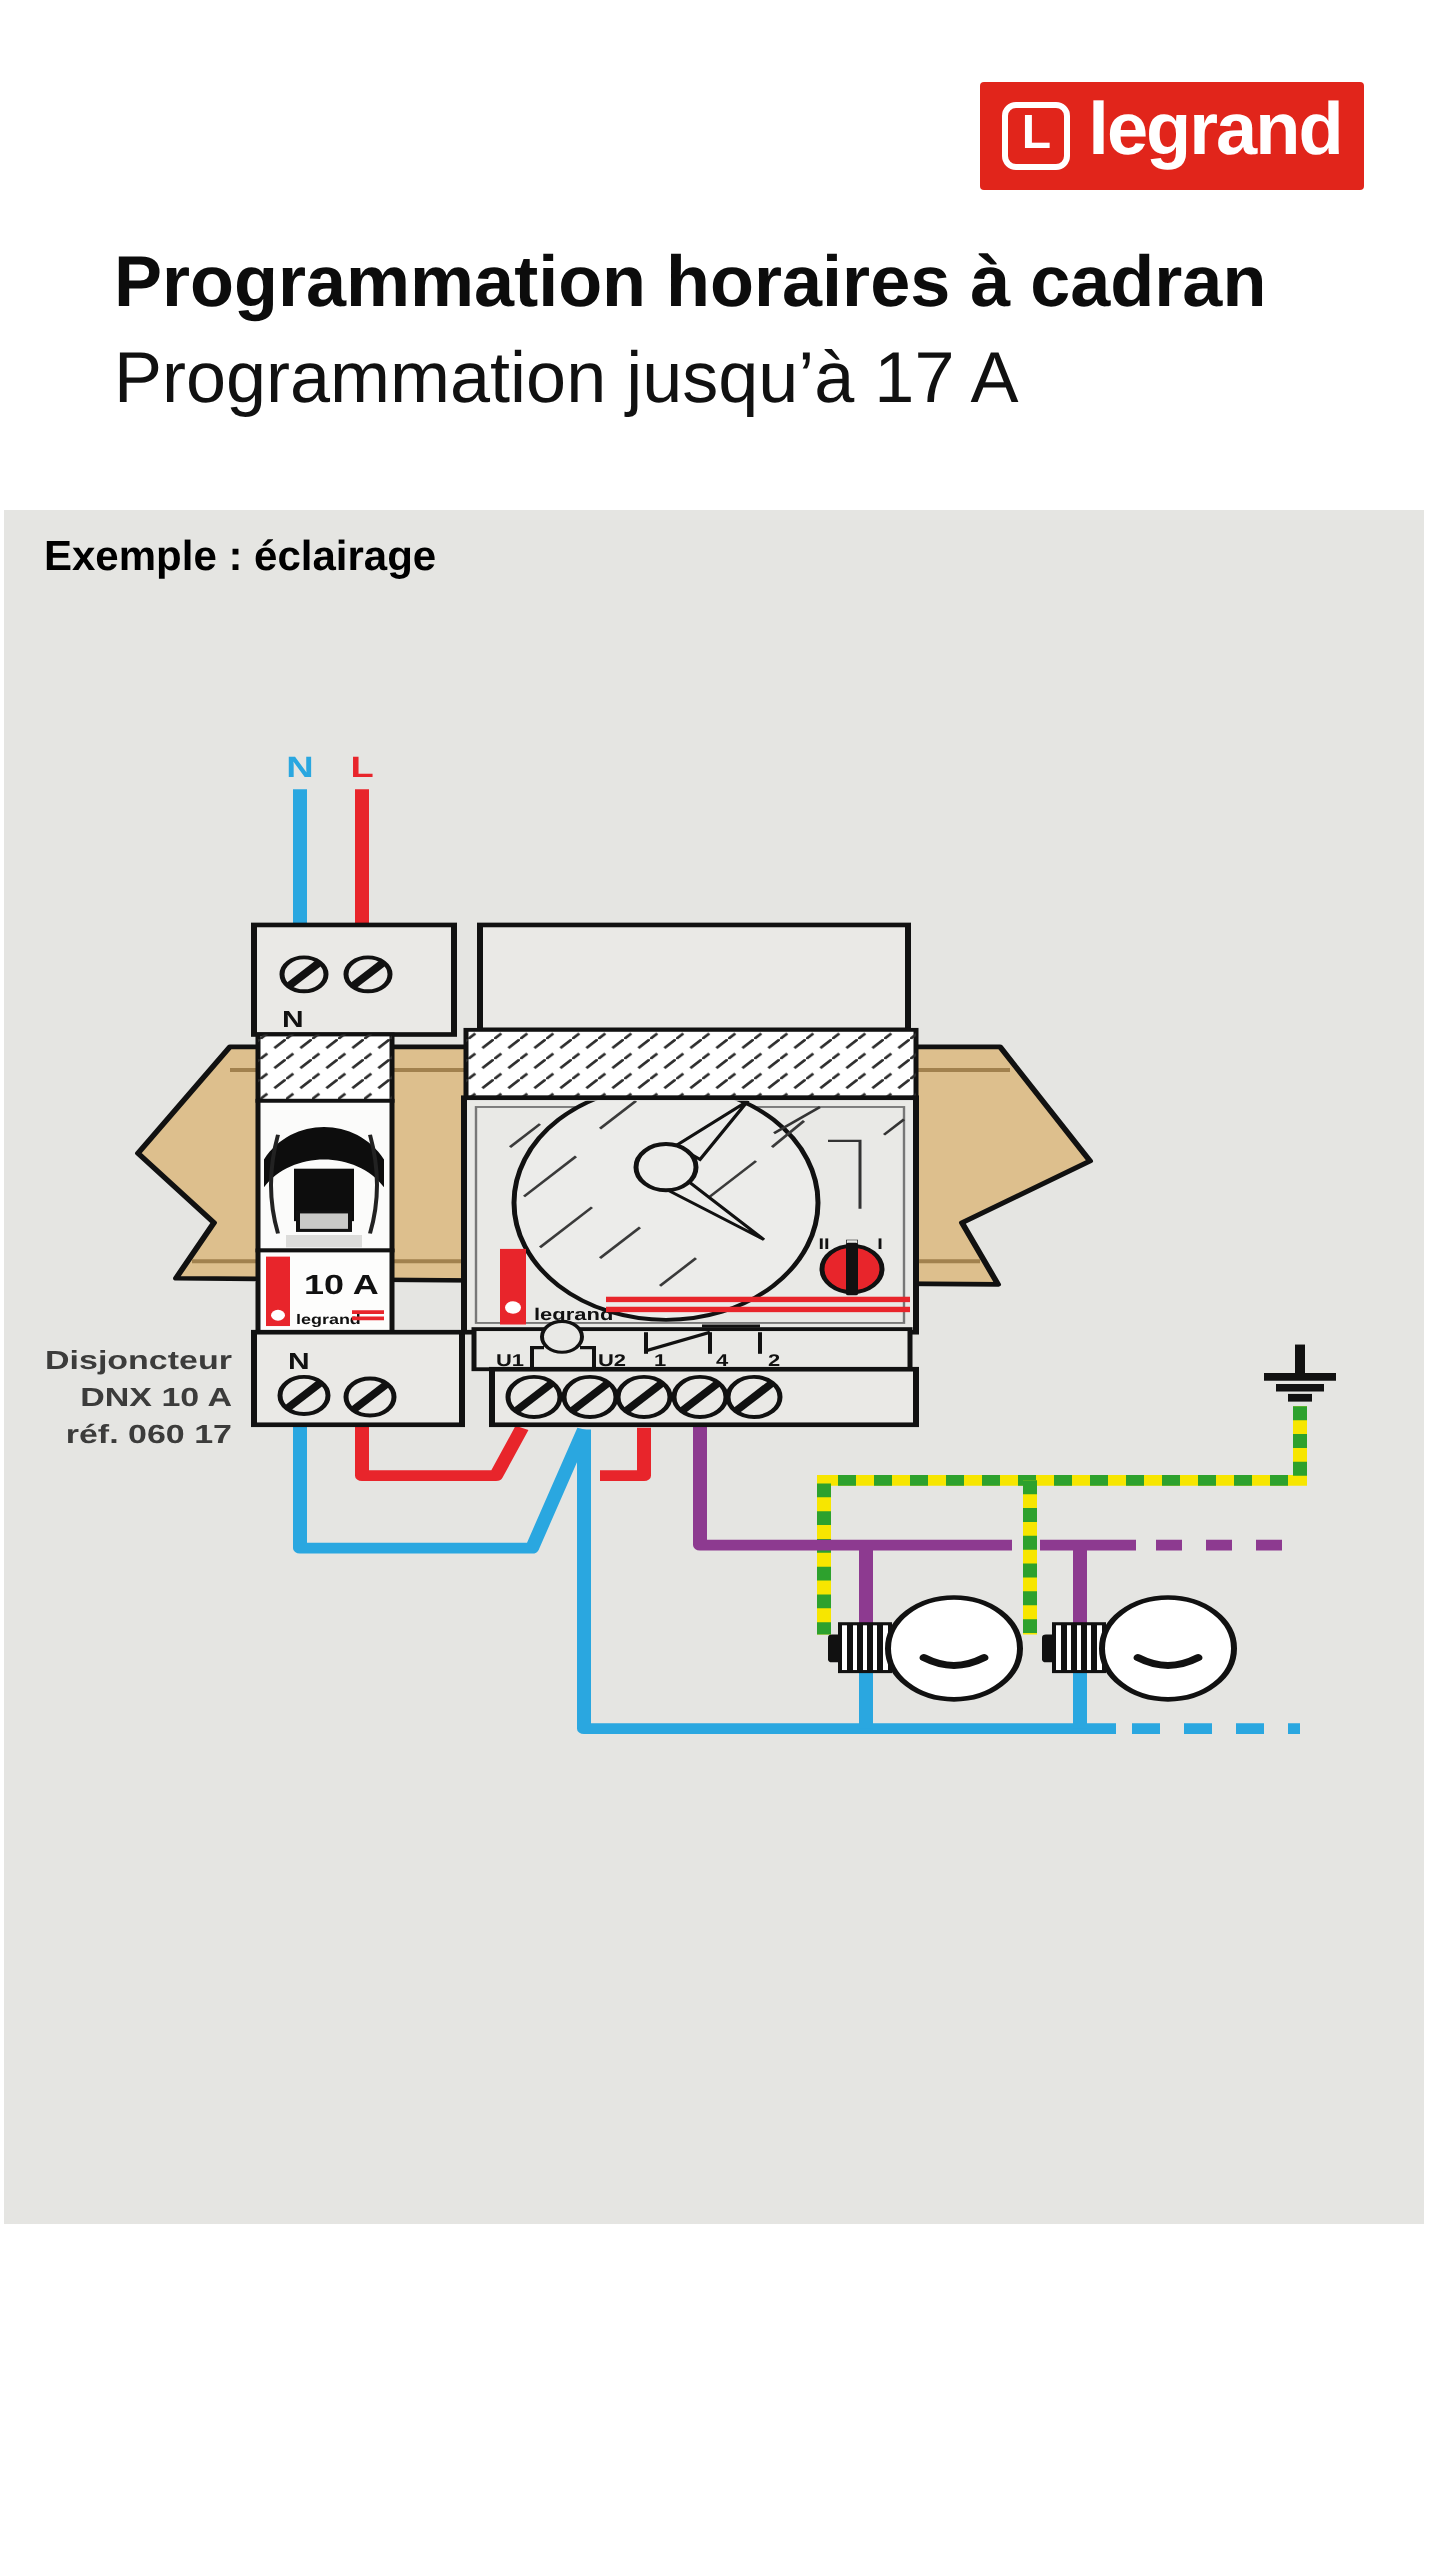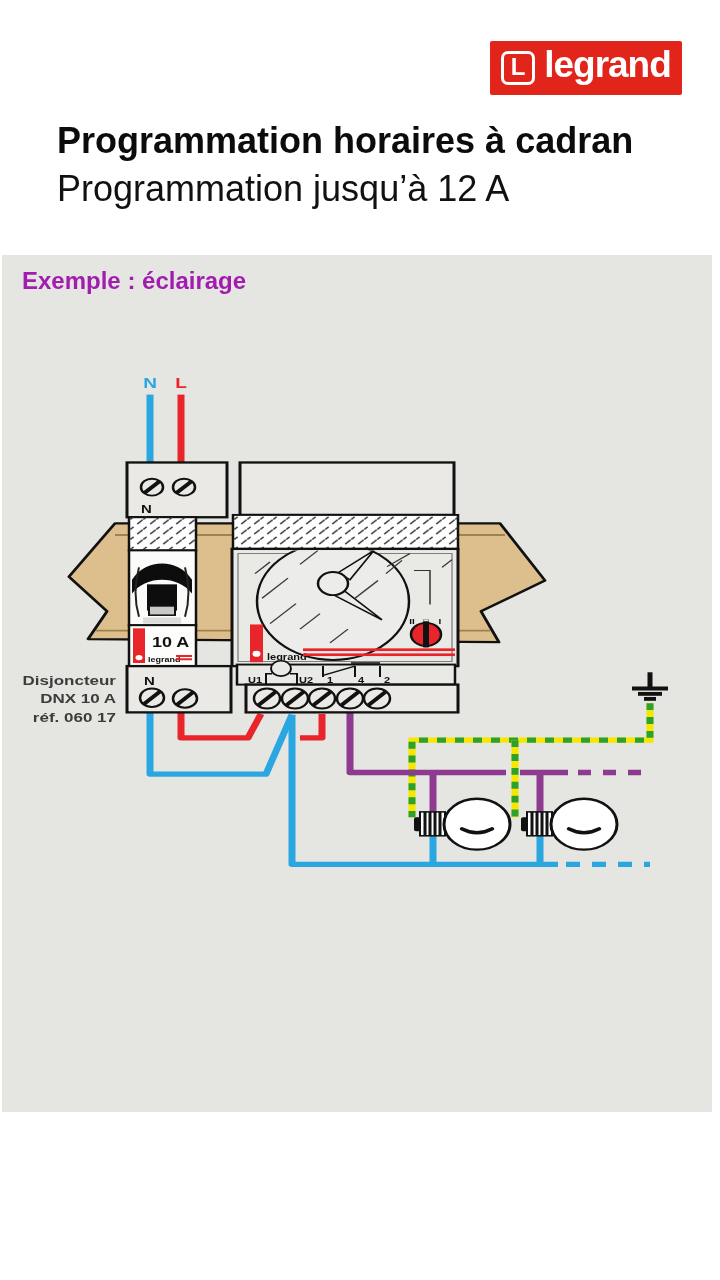--- a/index.html
+++ b/index.html
@@ -10,38 +10,38 @@
         display:flex;align-items:center;justify-content:center;gap:9px;border-radius:2px;}
   .logo-mark{width:34px;height:34px;border:3px solid #fff;border-radius:7px;
              display:flex;align-items:center;justify-content:center;box-sizing:border-box;}
   .logo-mark span{color:#fff;font-weight:bold;font-size:24px;line-height:1;transform:translateY(-1px);}
   .logo-text{color:#fff;font-weight:bold;font-size:37px;letter-spacing:-1px;transform:translateY(-3px);}
   
   .title1{position:absolute;left:57px;top:120px;font-size:36px;font-weight:bold;color:#0c0c0c;}
   .title2{position:absolute;left:57px;top:168px;font-size:36px;font-weight:normal;color:#111;}
   
   .panel{position:absolute;left:2px;top:255px;width:710px;height:857px;background:#e5e5e2;}
-  .panel-heading{position:absolute;left:20px;top:12px;font-size:24px;font-weight:bold;color:#a21caf;}
+  .panel-heading{position:absolute;left:20px;top:12px;font-size:21px;font-weight:bold;color:#000000;}
   .diagram{position:absolute;left:0;top:255px;}
   svg text{font-family:"Liberation Sans",sans-serif;}
 </style>
 </head>
 <body>
 
 <div class="page">
 
   <div class="logo">
     <span class="logo-mark">
         <span>L</span>
       </span>
     <span class="logo-text">legrand</span>
   </div>
 
   <div class="title1">Programmation horaires à cadran</div>
-  <div class="title2">Programmation jusqu’à 12 A</div>
+  <div class="title2">Programmation jusqu’à 17 A</div>
 
   <div class="panel">
     <div class="panel-heading">Exemple : éclairage</div>
   </div>
 
   <svg class="diagram" width="720" height="860" viewBox="0 255 720 1115" preserveAspectRatio="none">
     <defs>
       <pattern id="hatch" patternUnits="userSpaceOnUse" width="13" height="13">
         <path d="M-2,15 L15,-2" stroke="#2e2e2e" stroke-width="1.6" stroke-dasharray="8 5" fill="none"></path>
       </pattern>

